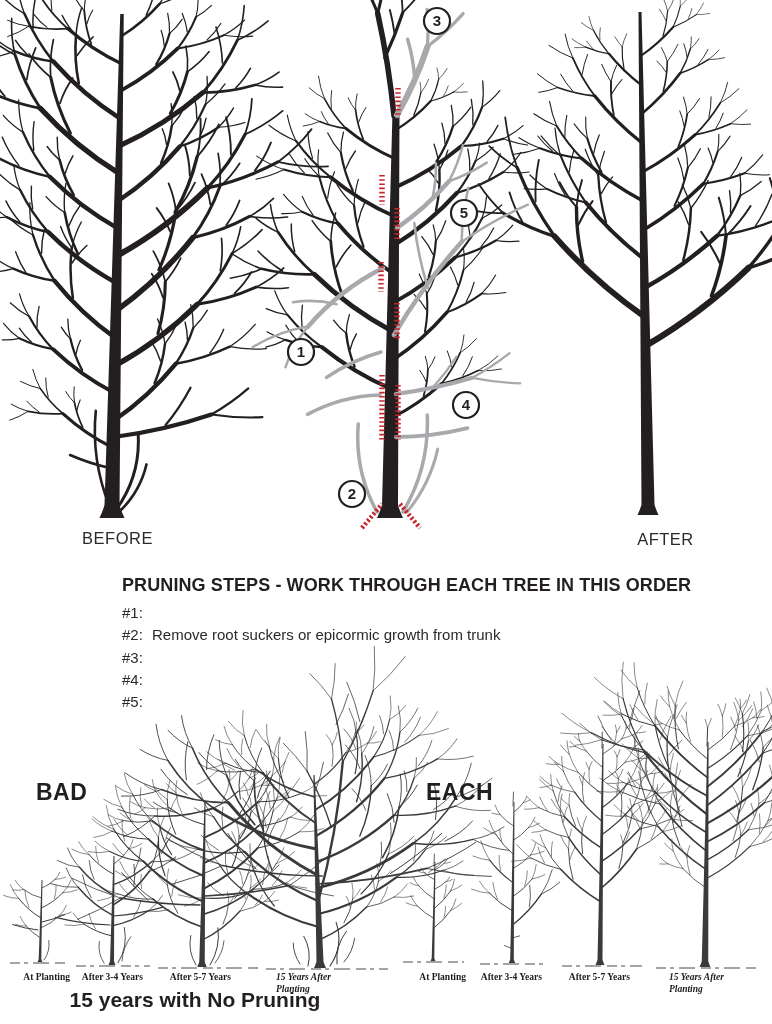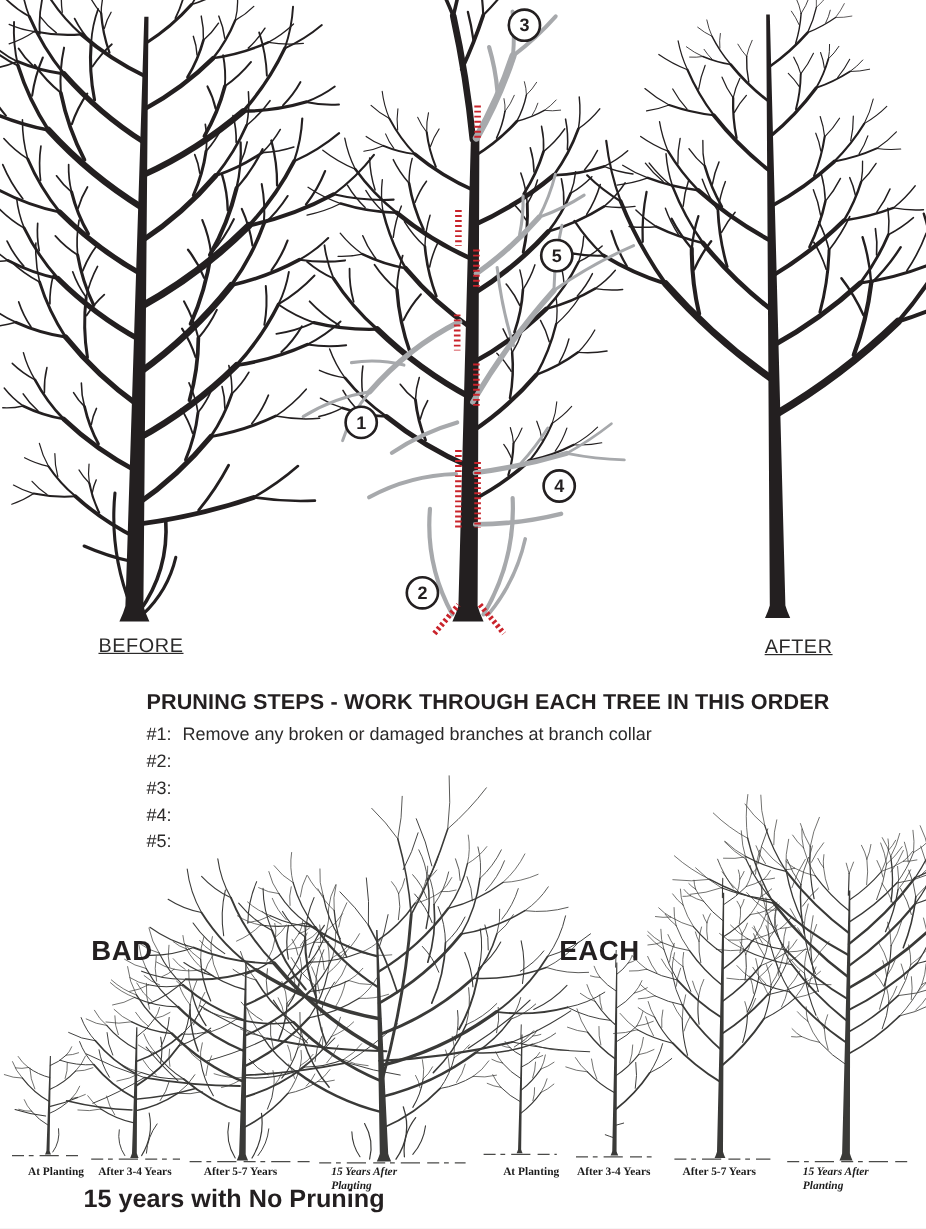--- a/index.html
+++ b/index.html
@@ -1,25 +1,25 @@
 <!DOCTYPE html>
 <html><head>
 <meta charset="utf-8">
 <style>
   html,body{margin:0;padding:0;background:#e8e8e8;}
   .page{position:relative;width:772px;height:1024px;background:#ffffff;overflow:hidden;
         font-family:"Liberation Sans",sans-serif;color:#2b2a2a;}
   #art{position:absolute;left:0;top:0;}
   .abs{position:absolute;}
-  .treelabel{font-size:16.5px;letter-spacing:.5px;text-align:center;width:115px;color:#2b2a2a;text-decoration:underline;}
+  .treelabel{font-size:16.5px;letter-spacing:.5px;text-align:center;width:115px;color:#2b2a2a;}
   .title{font-weight:700;font-size:18px;color:#231f20;white-space:nowrap;letter-spacing:.1px;}
   .steps{width:630px;}
   .step{display:flex;font-size:15px;line-height:22.3px;color:#2b2a2a;}
   .step .num{width:30px;flex:none;}
-  .hdg{font-size:23px;font-weight:700;letter-spacing:.5px;color:#231f20;margin-left:40px;}
+  .hdg{font-size:23px;font-weight:700;letter-spacing:.5px;color:#231f20;}
   .caption{font-size:21px;font-weight:700;text-align:center;width:320px;color:#231f20;}
   .stage{font-family:"Liberation Serif",serif;font-weight:700;font-size:9.5px;line-height:1.25;
          width:70px;text-align:right;color:#1c1c1c;}
   .stage.wrap{width:68px;text-align:left;font-style:italic;}
 </style>
 </head>
 <body>
 
 <div class="page">
 
@@ -1438,24 +1438,24 @@
     </svg>
 
   <div class="abs treelabel" style="left:60px;top:529px">BEFORE</div>
   <div class="abs treelabel" style="left:608px;top:530px">AFTER</div>
 
   <div class="abs title" style="left:122px;top:575px">PRUNING STEPS - WORK THROUGH EACH TREE IN THIS ORDER</div>
 
   <div class="abs steps" style="left:122px;top:602px">
     <div class="step">
       <span class="num">#1:</span>
-      <span>Remove any broken or damaged branches at branch collar</span>
     </div>
     <div class="step">
       <span class="num">#2:</span>
+      <span>Remove root suckers or epicormic growth from trunk</span>
     </div>
     <div class="step">
       <span class="num">#3:</span>
     </div>
     <div class="step">
       <span class="num">#4:</span>
     </div>
     <div class="step">
       <span class="num">#5:</span>
     </div>

